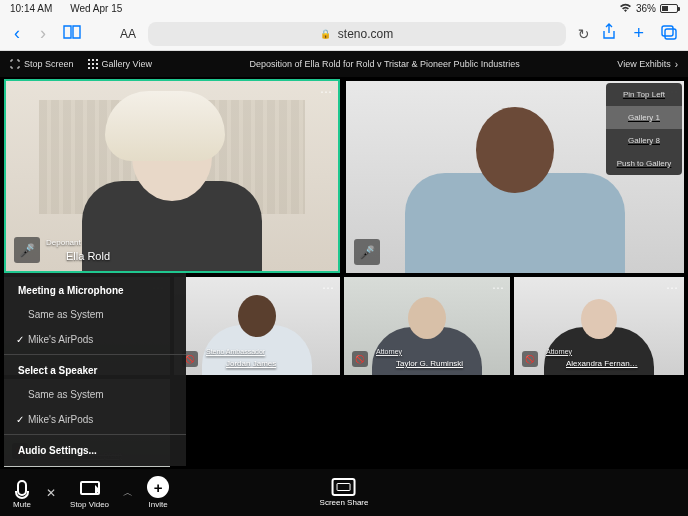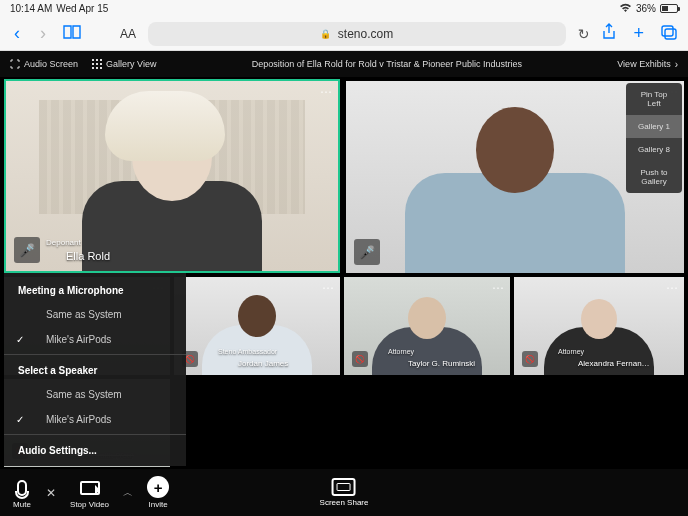--- a/index.html
+++ b/index.html
@@ -1,20 +1,20 @@
 <!DOCTYPE html>
 <html><head>
 <meta charset="utf-8">
 <style>
 * { margin:0; padding:0; box-sizing:border-box; font-family:-apple-system,Helvetica,Arial,sans-serif; }
 body { width:688px; height:516px; background:#f0f0f0; overflow:hidden; position:relative; }
 
 
 .status-bar { height:17px; background:#f7f7f7; display:flex; justify-content:space-between; align-items:center; padding:0 10px; font-size:10px; color:#222; }
-.status-left { display:flex; gap:4px; }
+.status-left { display:flex; gap:18px; }
 .status-right { display:flex; gap:4px; align-items:center; }
 .battery-icon { width:18px; height:9px; border:1px solid #333; border-radius:2px; position:relative; }
 .battery-icon:after { content:''; position:absolute; right:-3px; top:2px; width:2px; height:4px; background:#333; border-radius:0 1px 1px 0; }
 .battery-fill { position:absolute; left:1px; top:1px; bottom:1px; width:35%; background:#333; }
 .wifi-icon { font-size:11px; }
 .lock-small { font-size:9px; }
 
 
 .safari-bar { height:34px; background:#f7f7f7; display:flex; align-items:center; padding:0 10px; gap:12px; border-bottom:1px solid #ddd; }
 .nav-btn { color:#007aff; font-size:18px; padding:0 4px; }
@@ -39,41 +39,41 @@
 .t6 { left:514px; top:200px; width:170px; height:98px; }
 .t7 { left:4px; top:302px; width:166px; height:88px; }
 .tile-label { position:absolute; left:8px; bottom:6px; color:#fff; font-size:10px; text-shadow:0 1px 2px rgba(0,0,0,.8); line-height:1.3; }
 .tile-label .role { font-size:8px; opacity:.9; display:block; }
 .tile-label .name { font-size:11px; font-weight:500;margin-left:20px; }
 .small .tile-label .role { font-size:7px; }
 .small .tile-label .name { font-size:8px; }
 .mic-badge { position:absolute; left:8px; bottom:8px; width:20px; height:20px; background:rgba(60,60,60,.7); border-radius:3px; display:flex; align-items:center; justify-content:center; color:#fff; font-size:10px; }
 .t1 .mic-badge, .t2 .mic-badge { width:26px; height:26px; font-size:13px;}
 .t1 .tile-label, .t2 .tile-label { left:40px; bottom:8px; }
-.small .tile-label { left:44px; bottom:6px; }
+.small .tile-label { left:32px; bottom:6px;text-decoration:underline; }
 .dots { position:absolute; top:4px; right:6px; color:#fff; font-size:12px; opacity:.8; }
 
 
 .person { position:absolute; bottom:0; left:50%; transform:translateX(-50%); }
 .head { border-radius:50%; background:#caa; }
 .body { background:#889; border-radius:40px 40px 0 0; }
 .bg-shelf { position:absolute; inset:0; background:linear-gradient(#e8e2d8,#d8d0c4); }
 .bg-shelf:before { content:''; position:absolute; left:10%; right:10%; top:10%; bottom:30%; background:repeating-linear-gradient(90deg,#c0b8a8 0,#c0b8a8 8px,#d0c8b8 8px,#d0c8b8 12px); opacity:.5; }
 .bg-gray { position:absolute; inset:0; background:linear-gradient(#e8e8e8,#cfcfcf); }
 .bg-office { position:absolute; inset:0; background:linear-gradient(#d8dcd8,#c0c4c0); }
 
 
-.ctx-menu { position:absolute; top:6px; right:6px; width:56px; background:rgba(55,55,55,.96); border-radius:4px; overflow:hidden; z-index:20; }
+.ctx-menu { position:absolute; top:6px; right:6px; width:76px; background:rgba(55,55,55,.96); border-radius:4px; overflow:hidden; z-index:20;text-decoration:underline; }
 .ctx-item { color:#ddd; font-size:8px; padding:7px 8px; text-align:center; }
 .ctx-item.sel { background:rgba(110,110,110,.9); }
 
 
 .audio-pop { position:absolute; left:4px; top:196px; width:182px; background:rgba(28,28,28,.97); z-index:30; font-size:10px; color:#ddd; padding:4px 0; }
 .ap-hdr { font-weight:600; color:#fff; padding:8px 14px 6px; font-size:10px; }
-.ap-item { padding:7px 14px 7px 42px; position:relative; color:#ccc; font-size:10px; }
+.ap-item { padding:7px 14px 7px 24px; position:relative; color:#ccc; font-size:10px; }
 .ap-item.chk:before { content:'✓'; position:absolute; left:12px; color:#fff; }
 .ap-sep { height:1px; background:#444; margin:2px 0; }
 
 
 .bottom { position:absolute; left:0; right:0; bottom:0; height:47px; background:#0a0a0a; display:flex; align-items:center; padding:0 12px; color:#fff; }
 .btm-group { display:flex; gap:14px; align-items:flex-end; }
 .btm-btn { display:flex; flex-direction:column; align-items:center; gap:2px; font-size:8px; color:#eee; }
 .btm-icon { width:20px; height:20px; display:flex; align-items:center; justify-content:center; font-size:16px; }
 .caret-up { font-size:10px; color:#ccc; align-self:center; }
 .close-x { font-size:12px; color:#ccc; align-self:center; }
@@ -138,21 +138,21 @@
       </svg>
   </span>
 </div>
 
 <div class="app-bar">
   <div class="app-left">
     <span class="app-item">
       <svg width="10" height="10" viewBox="0 0 10 10" stroke="#ddd" fill="none">
           <path d="M1 3V1h2M7 1h2v2M9 7v2H7M3 9H1V7"></path>
         </svg>
-      <span>Audio Screen</span>
+      <span>Stop Screen</span>
     </span>
     <span class="app-item">
       <svg width="10" height="10" viewBox="0 0 10 10" fill="#ddd">
           <rect x="0" y="0" width="2" height="2"></rect>
           <rect x="4" y="0" width="2" height="2"></rect>
           <rect x="8" y="0" width="2" height="2"></rect>
           <rect x="0" y="4" width="2" height="2"></rect>
           <rect x="4" y="4" width="2" height="2"></rect>
           <rect x="8" y="4" width="2" height="2"></rect>
           <rect x="0" y="8" width="2" height="2"></rect>

